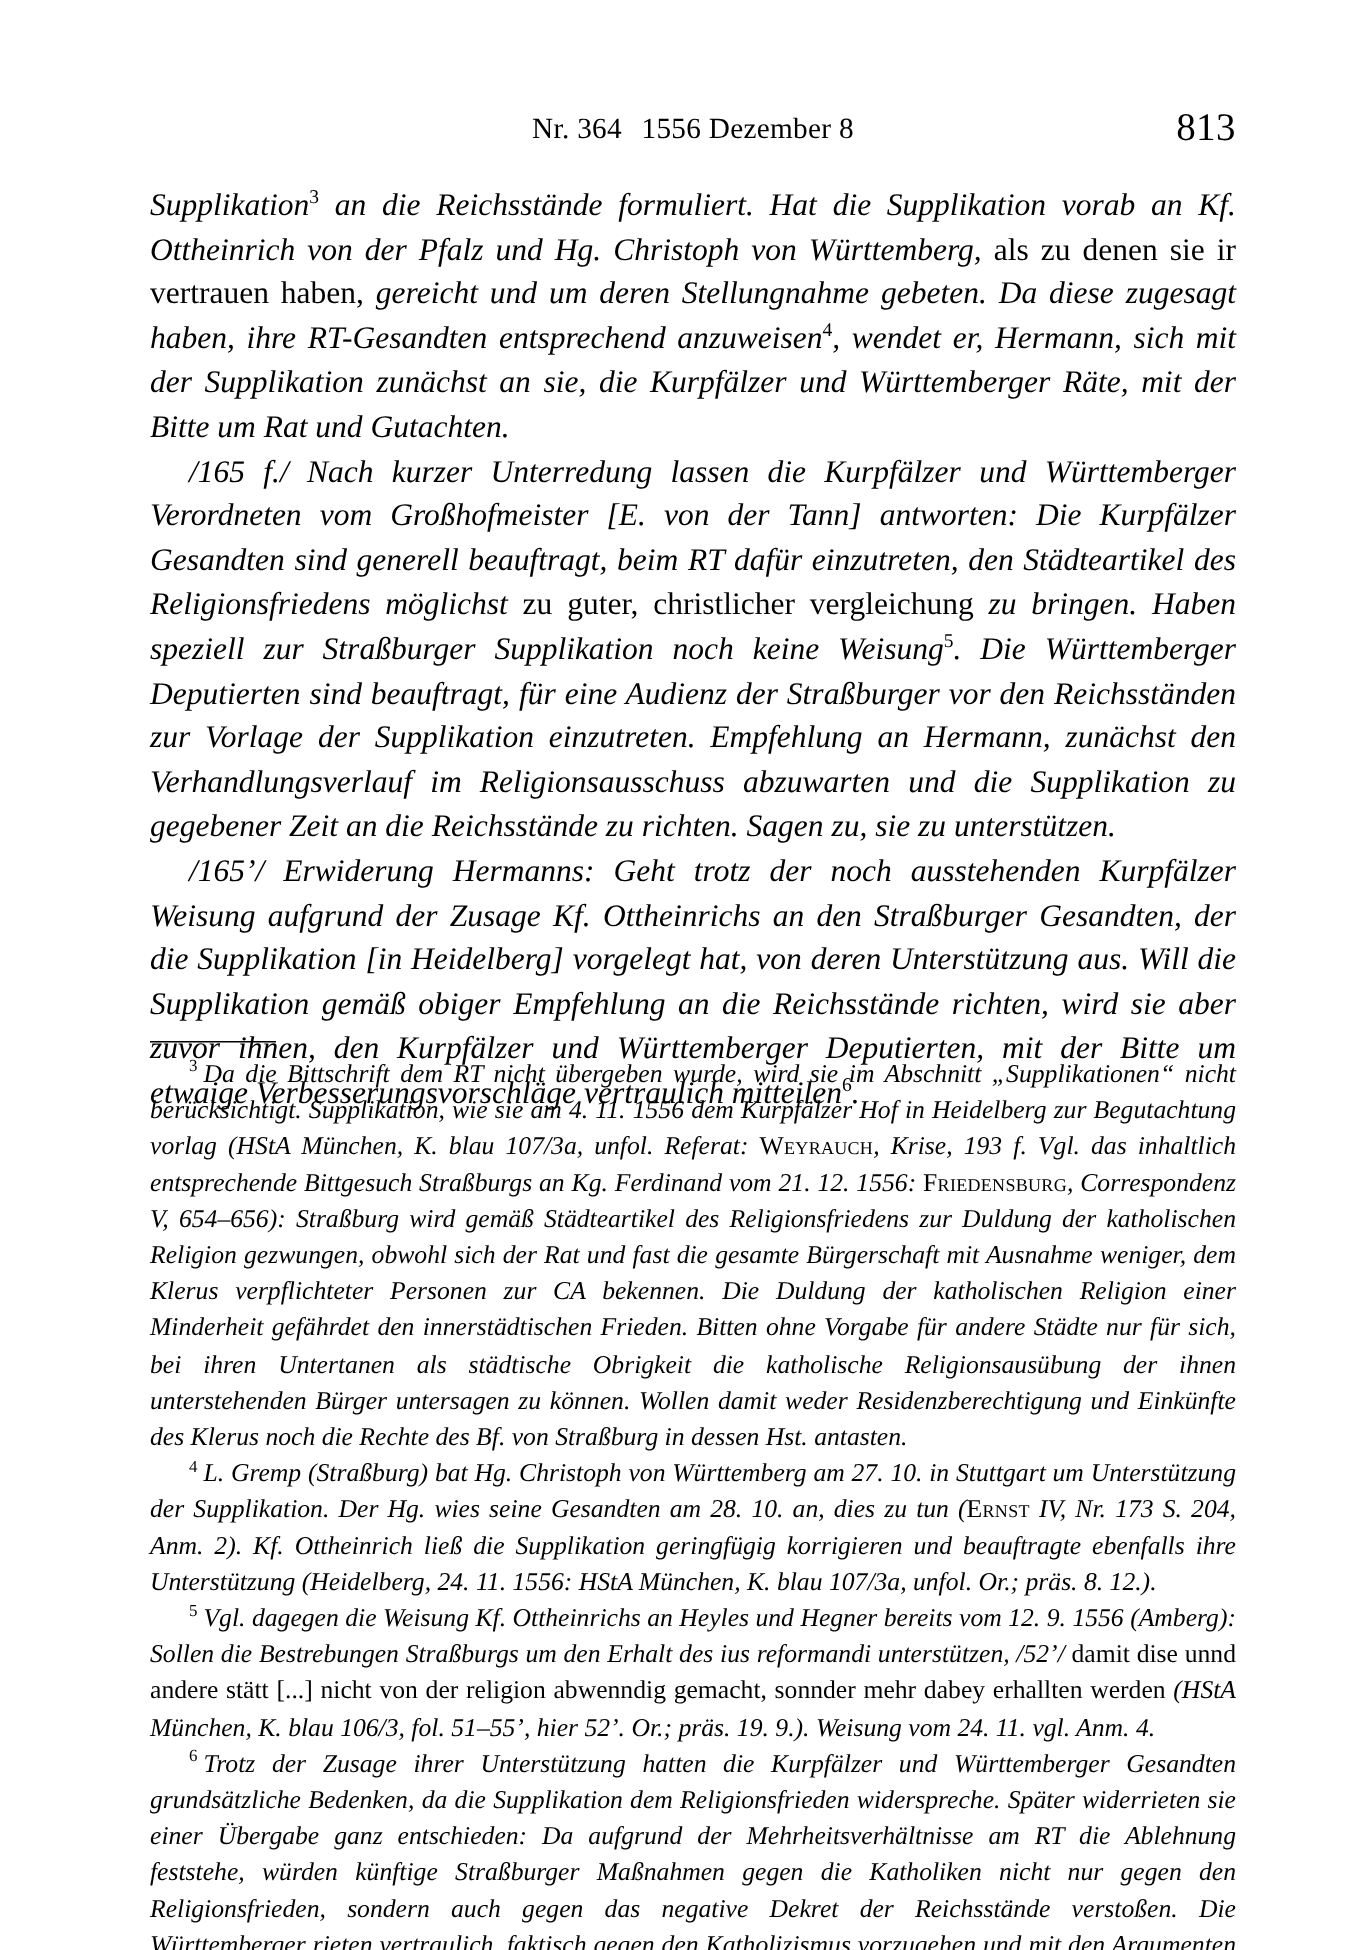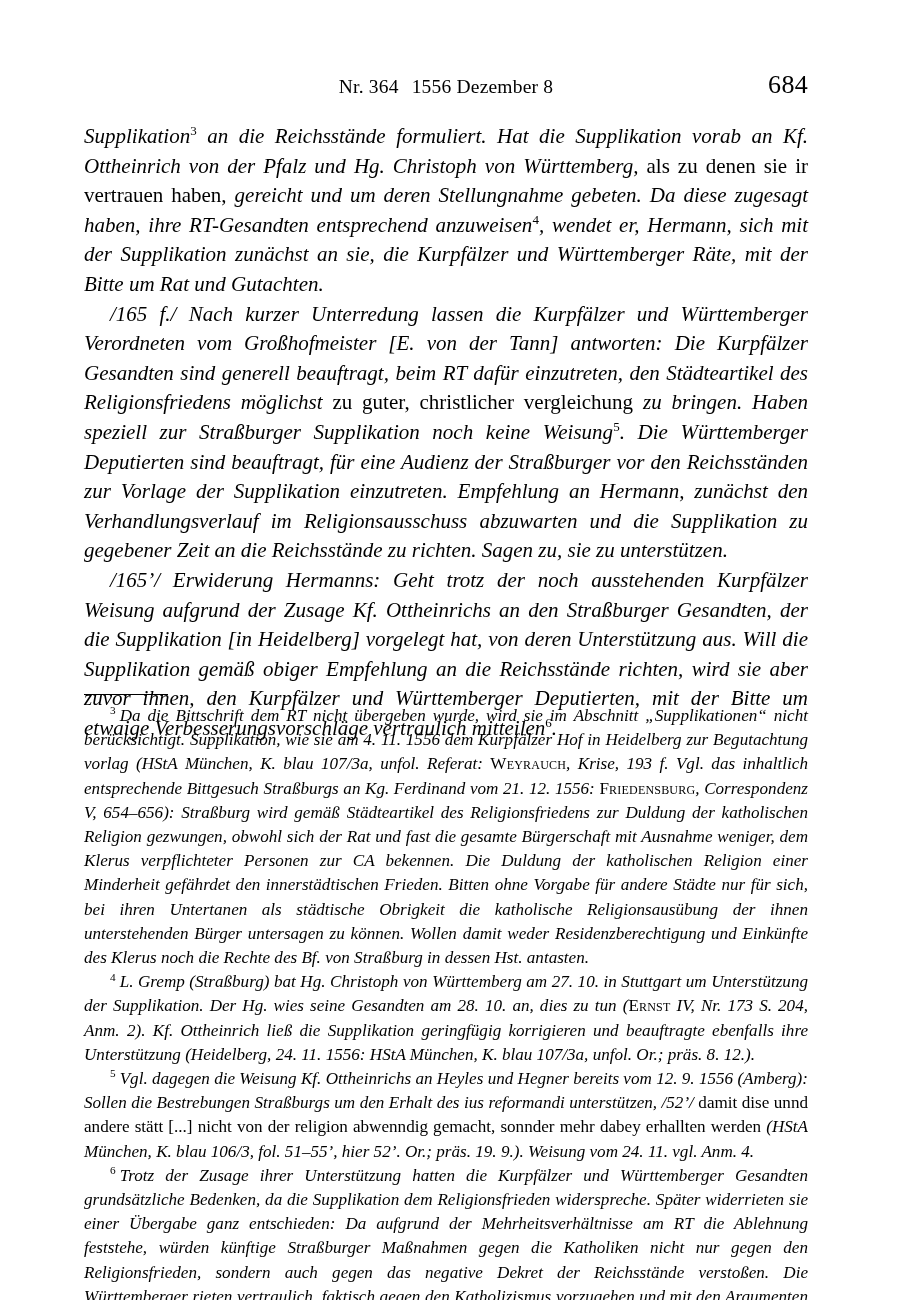--- a/index.html
+++ b/index.html
@@ -10,21 +10,21 @@
   body {
     width: 900px;
     height: 1300px;
     position: relative;
     font-family: "Liberation Serif", serif;
     color: #000000;
     -webkit-font-smoothing: antialiased;
   }
   .page {
     position: absolute;
-    left: 84px;
+    left: 100px;
     top: 0;
     width: 724px;
     height: 1112px;
     text-decoration: underline;
   }
 
   
   .runhead {
     position: absolute;
     top: 76px;
@@ -114,21 +114,21 @@
 </style>
 </head>
 <body>
 
 <div class="page">
 
   <div class="runhead">
     <div class="runhead-center">
       <span class="nr">Nr. 364</span><span>1556 Dezember 8</span>
     </div>
-    <div class="runhead-page">684</div>
+    <div class="runhead-page">813</div>
   </div>
 
   <div class="body-text" id="body-text">
       <p><span>Supplikation</span><sup>3</sup><span> an die Reichsstände formuliert. Hat die Supplikation vorab an Kf. Ottheinrich von der Pfalz und Hg. Christoph von Württemberg,</span><span class="rom"> als zu denen sie ir vertrauen haben,</span><span> gereicht und um deren Stellungnahme gebeten. Da diese zugesagt haben, ihre RT-Gesandten entsprechend anzuweisen</span><sup>4</sup><span>, wendet er, Hermann, sich mit der Supplikation zunächst an sie, die Kurpfälzer und Württemberger Räte, mit der Bitte um Rat und Gutachten.</span></p>
       <p class="indent"><span>/165 f./ Nach kurzer Unterredung lassen die Kurpfälzer und Württemberger Verordneten vom Großhofmeister [E. von der Tann] antworten: Die Kurpfälzer Gesandten sind generell beauftragt, beim RT dafür einzutreten, den Städteartikel des Religionsfriedens möglichst</span><span class="rom"> zu guter, christlicher vergleichung</span><span> zu bringen. Haben speziell zur Straßburger Supplikation noch keine Weisung</span><sup>5</sup><span>. Die Württemberger Deputierten sind beauftragt, für eine Audienz der Straßburger vor den Reichsständen zur Vorlage der Supplikation einzutreten. Empfehlung an Hermann, zunächst den Verhandlungsverlauf im Religionsausschuss abzuwarten und die Supplikation zu gegebener Zeit an die Reichsstände zu richten. Sagen zu, sie zu unterstützen.</span></p>
       <p class="indent"><span>/165’/ Erwiderung Hermanns: Geht trotz der noch ausstehenden Kurpfälzer Weisung aufgrund der Zusage Kf. Ottheinrichs an den Straßburger Gesandten, der die Supplikation [in Heidelberg] vorgelegt hat, von deren Unterstützung aus. Will die Supplikation gemäß obiger Empfehlung an die Reichsstände richten, wird sie aber zuvor ihnen, den Kurpfälzer und Württemberger Deputierten, mit der Bitte um etwaige Verbesserungsvorschläge vertraulich mitteilen</span><sup>6</sup><span>.</span></p>
     </div>
 
   <div class="fn-block">
     <div class="fn-rule"></div>

